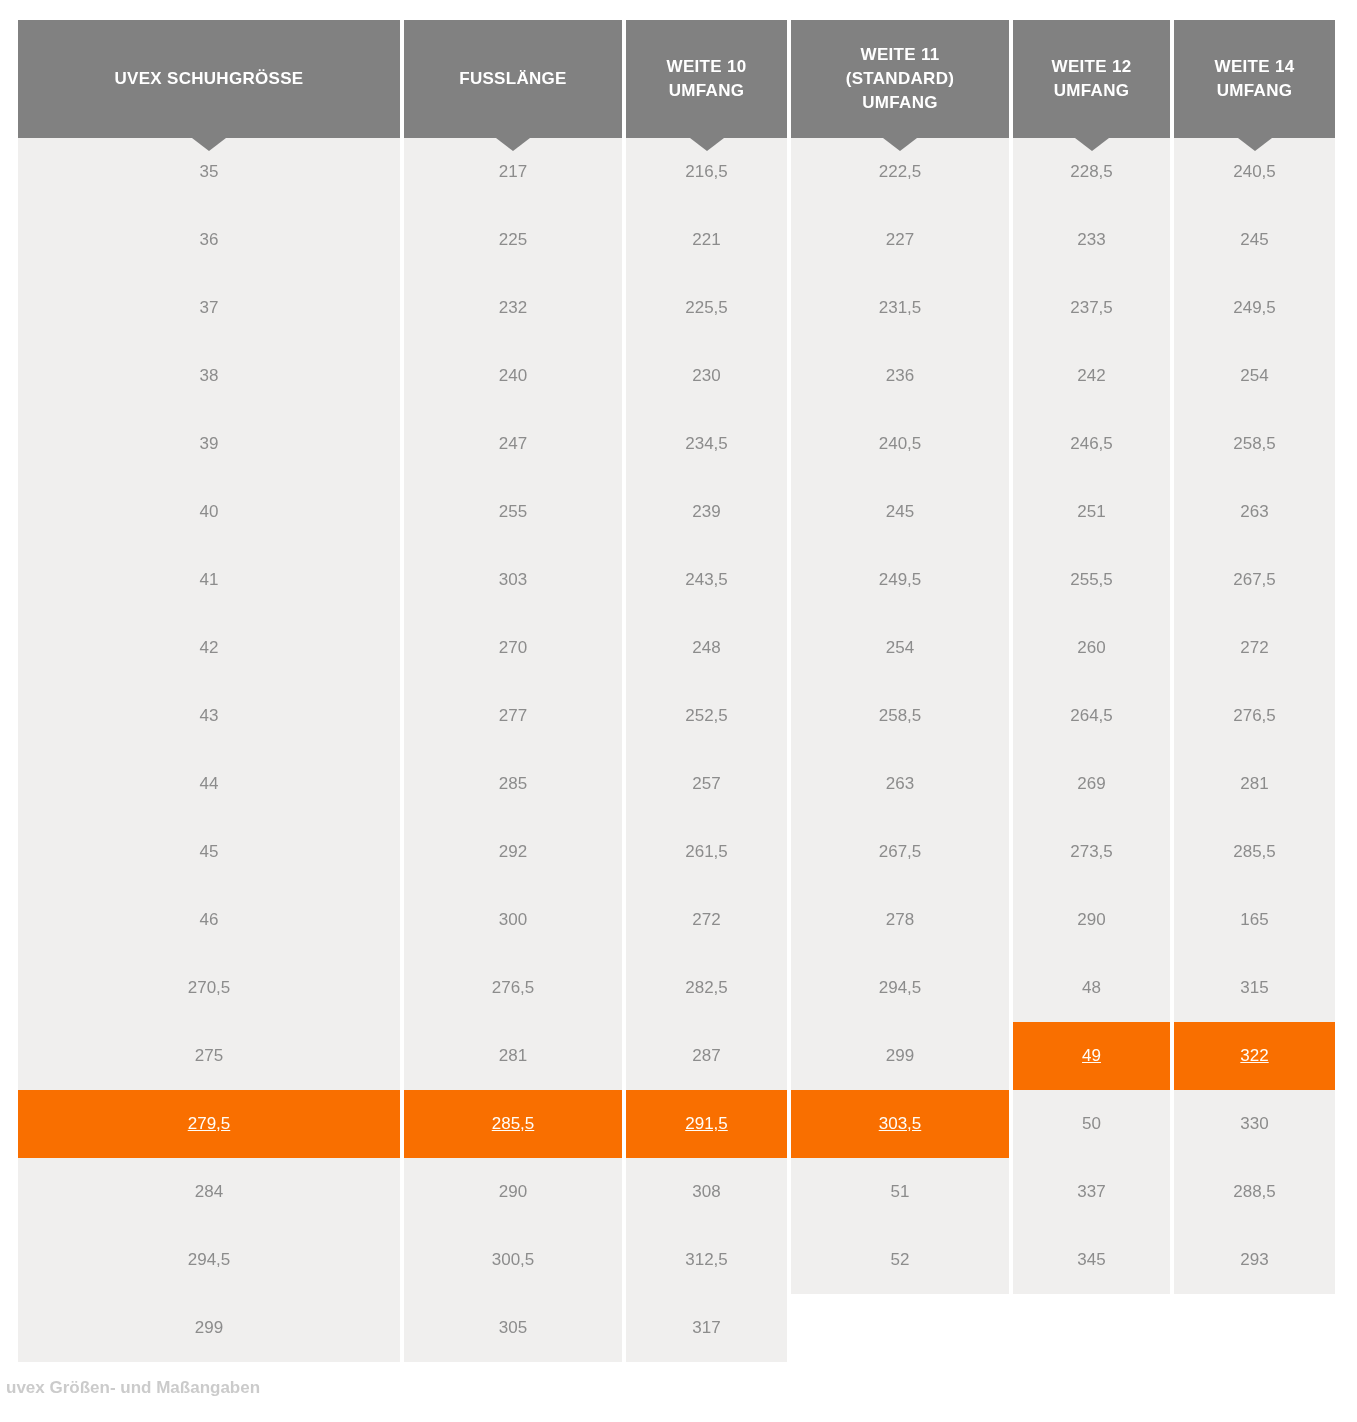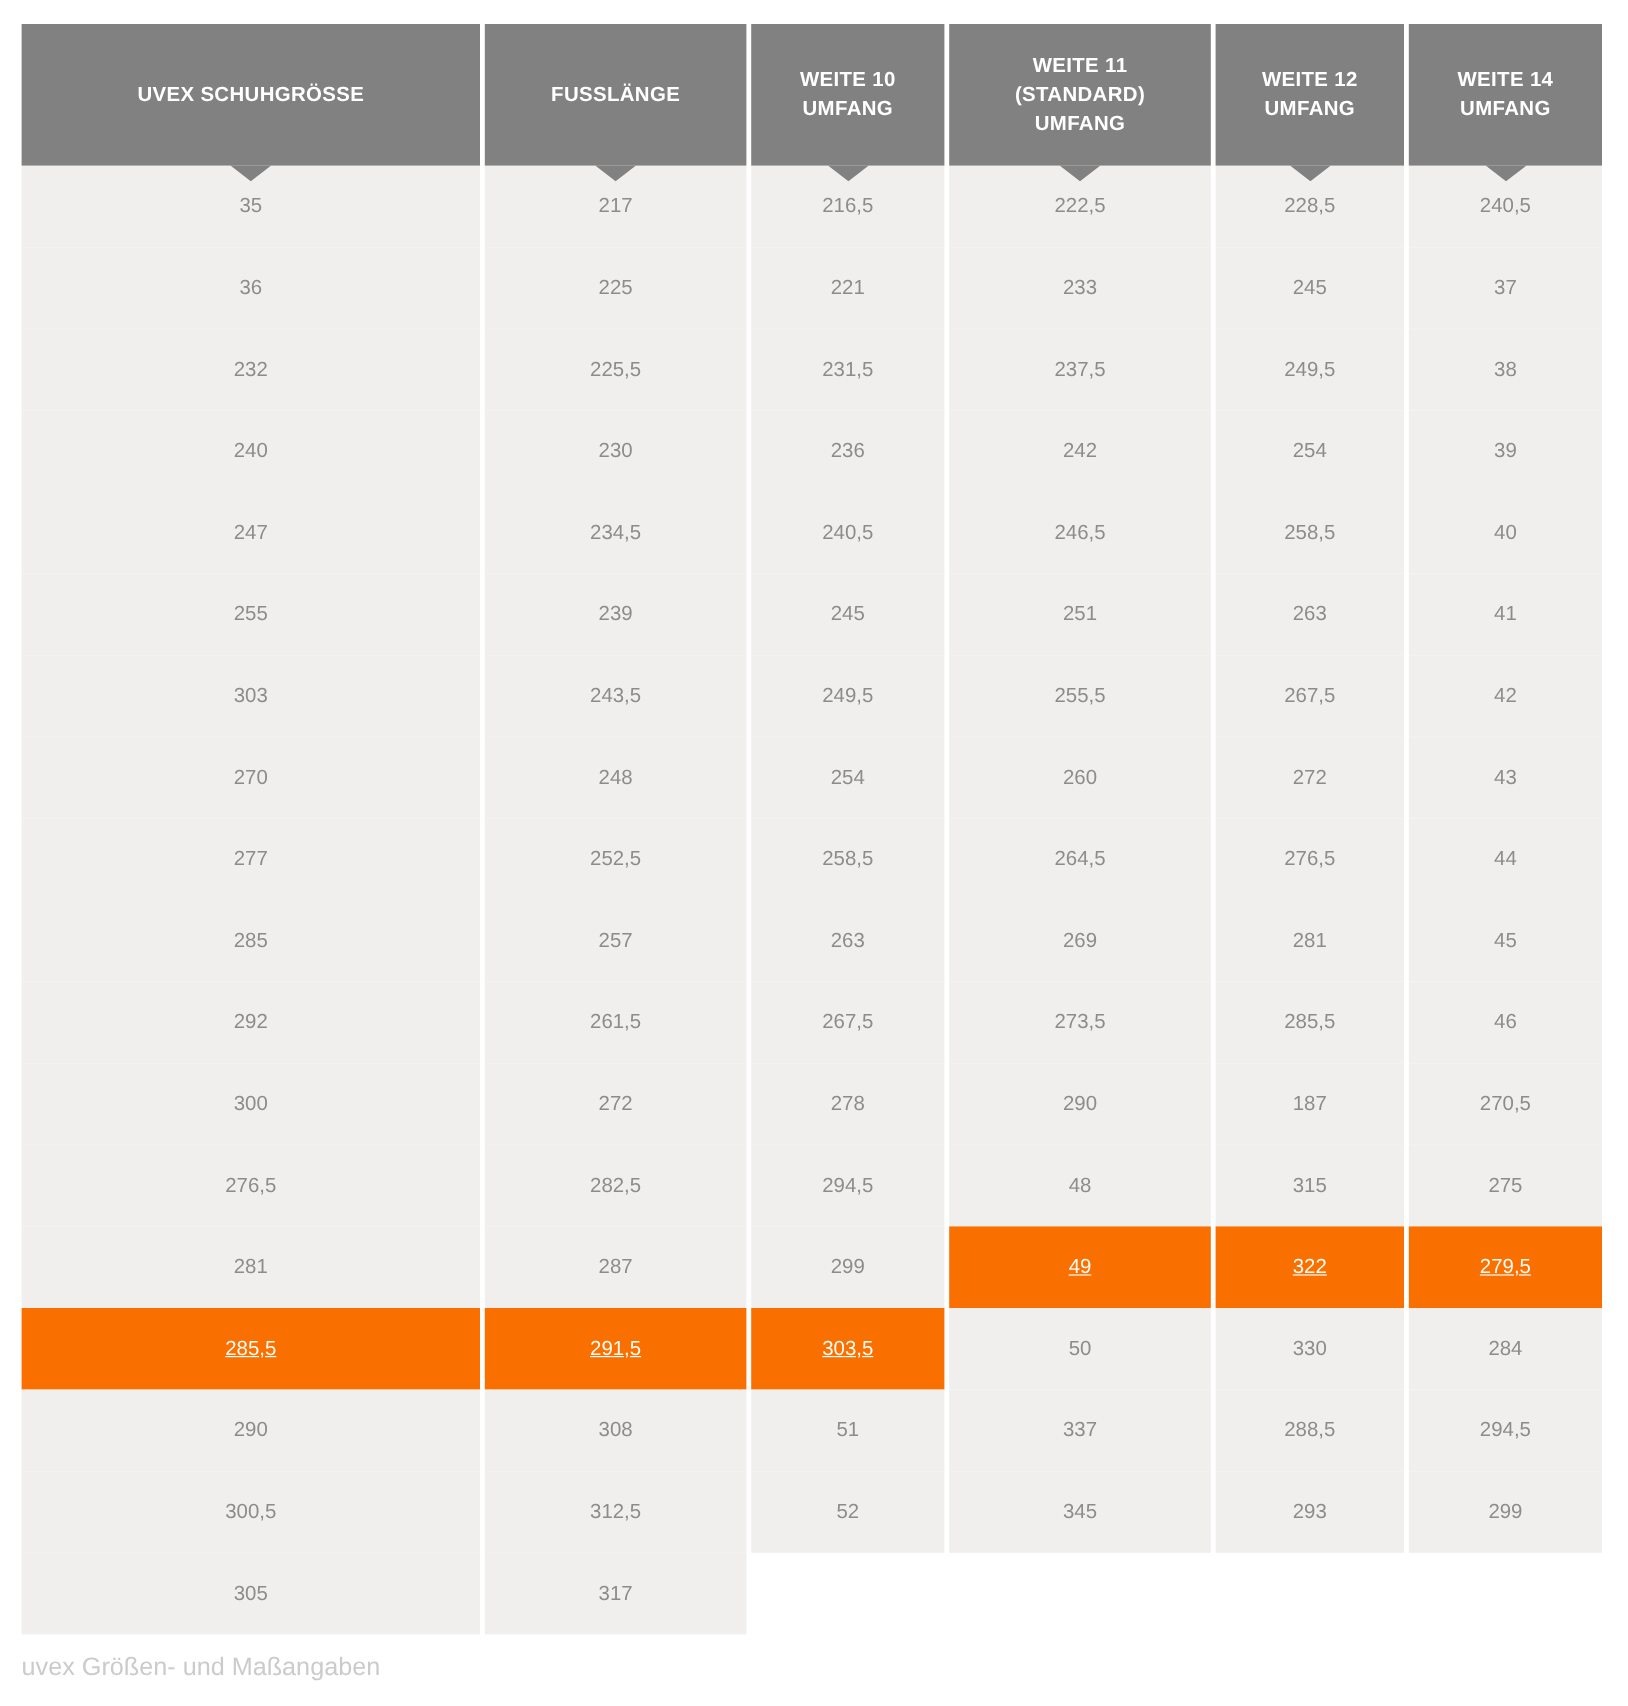--- a/index.html
+++ b/index.html
@@ -62,24 +62,25 @@
     align-items: center;
     justify-content: center;
   }
   .body-cell.highlight {
     background: var(--highlight-bg, #f96f00);
     color: var(--highlight-text, #ffffff);
     text-decoration: underline;
   }
   .caption {
     position: absolute;
-    left: 18px;
+    left: 6px;
     top: 1378px;
-    font-size: 21px;
+    font-size: 17px;
     color: var(--caption-text, #cbcbcb);
+    font-weight: bold;
   }
 </style>
 </head>
 <body style="background: rgb(255, 255, 255);">
 
 <div class="page">
   <div class="size-table">
       <div class="header-cell">
         <div>UVEX SCHUHGRÖSSE</div>
       </div>
@@ -105,20 +106,21 @@
       </div>
       <div class="body-cell">35</div>
       <div class="body-cell">217</div>
       <div class="body-cell">216,5</div>
       <div class="body-cell">222,5</div>
       <div class="body-cell">228,5</div>
       <div class="body-cell">240,5</div>
       <div class="body-cell">36</div>
       <div class="body-cell">225</div>
       <div class="body-cell">221</div>
+      <div class="body-cell">227</div>
       <div class="body-cell">233</div>
       <div class="body-cell">245</div>
       <div class="body-cell">37</div>
       <div class="body-cell">232</div>
       <div class="body-cell">225,5</div>
       <div class="body-cell">231,5</div>
       <div class="body-cell">237,5</div>
       <div class="body-cell">249,5</div>
       <div class="body-cell">38</div>
       <div class="body-cell">240</div>
@@ -166,21 +168,21 @@
       <div class="body-cell">292</div>
       <div class="body-cell">261,5</div>
       <div class="body-cell">267,5</div>
       <div class="body-cell">273,5</div>
       <div class="body-cell">285,5</div>
       <div class="body-cell">46</div>
       <div class="body-cell">300</div>
       <div class="body-cell">272</div>
       <div class="body-cell">278</div>
       <div class="body-cell">290</div>
-      <div class="body-cell">187</div>
+      <div class="body-cell">165</div>
       <div class="body-cell">270,5</div>
       <div class="body-cell">276,5</div>
       <div class="body-cell">282,5</div>
       <div class="body-cell">294,5</div>
       <div class="body-cell">48</div>
       <div class="body-cell">315</div>
       <div class="body-cell">275</div>
       <div class="body-cell">281</div>
       <div class="body-cell">287</div>
       <div class="body-cell">299</div>

